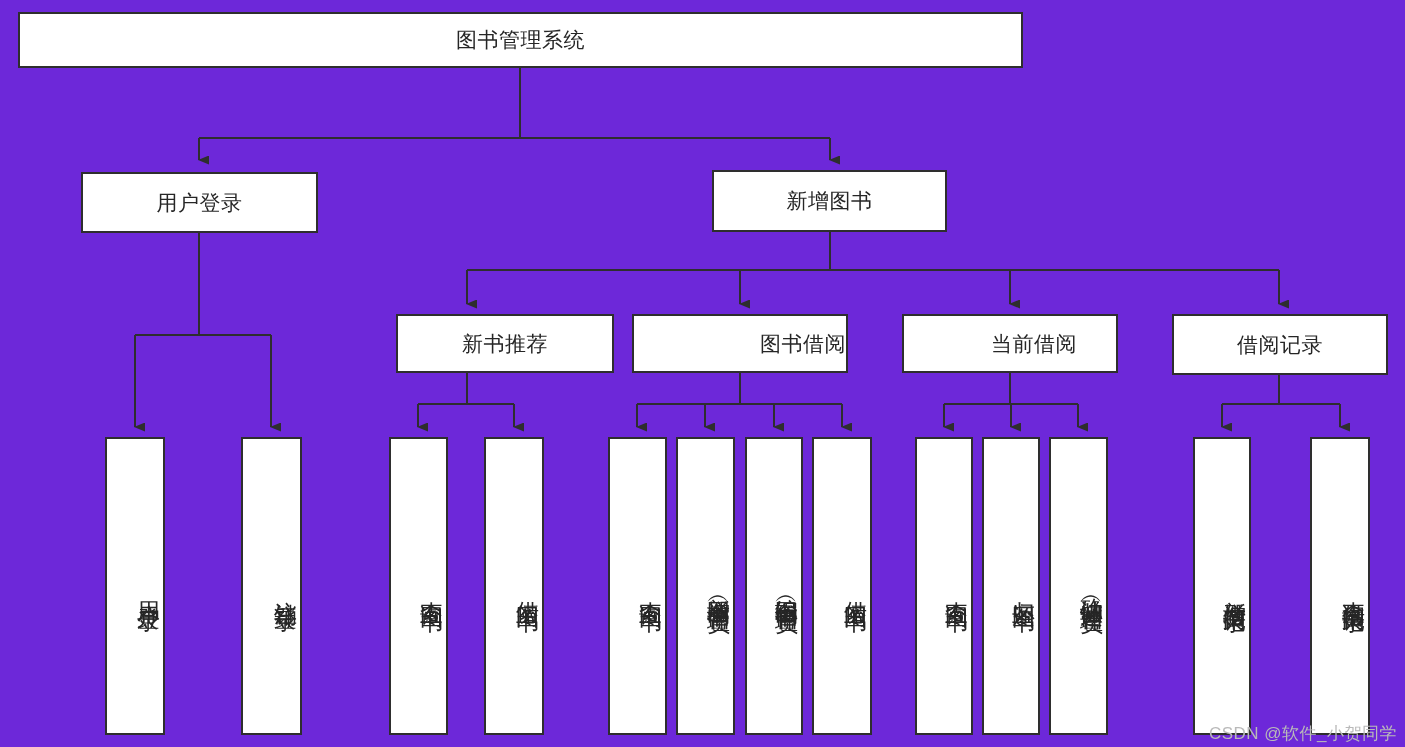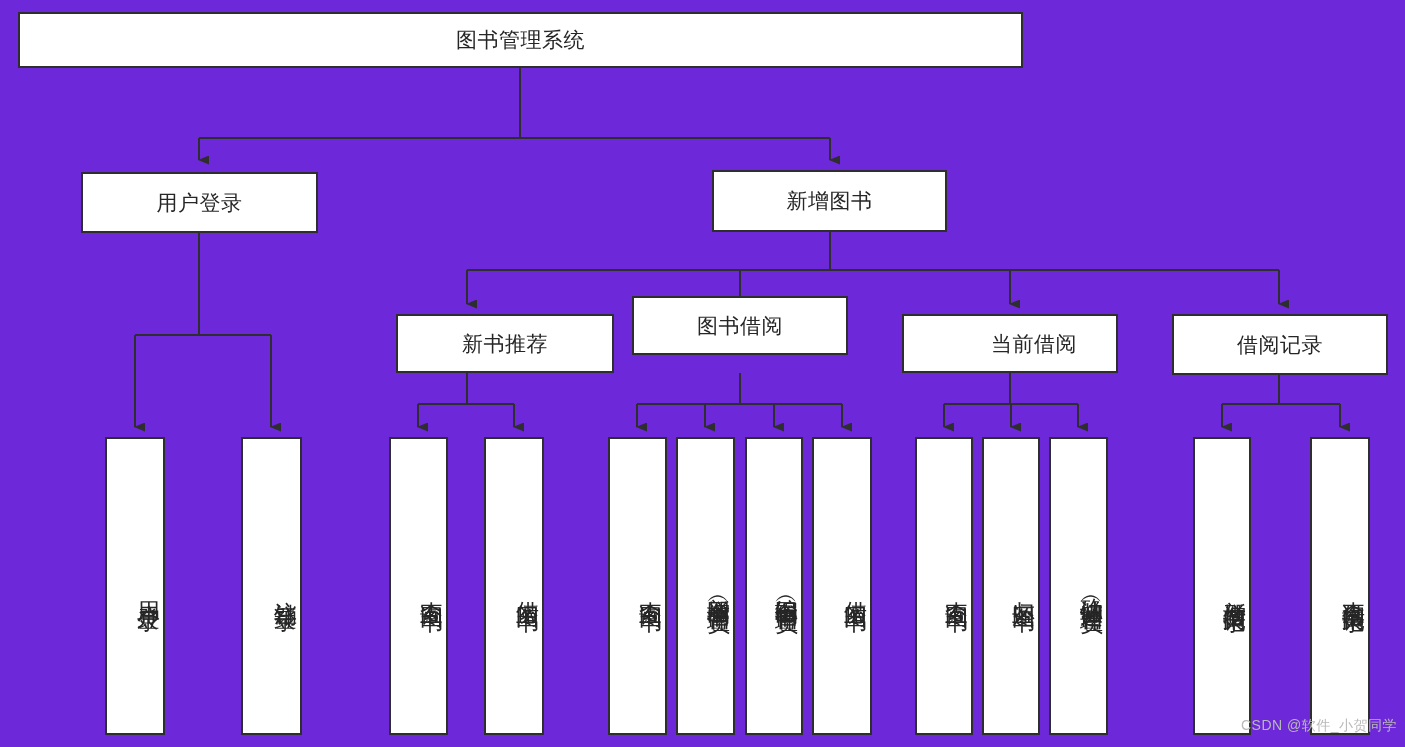--- a/index.html
+++ b/index.html
@@ -55,22 +55,22 @@
   .node-box.vertical.tall-text {
     letter-spacing: 2px;
   }
   .node-label {
     display: block;
     white-space: pre-line;
   }
   #watermark {
     position: absolute;
     right: 8px;
-    bottom: 12px;
-    font-size: 14px;
+    bottom: 2px;
+    font-size: 17px;
     color: #b9b9b9;
     letter-spacing: 0.5px;
     user-select: none;
     pointer-events: none;
     white-space: nowrap;
   }
 </style>
 </head>
 <body>
 
@@ -151,21 +151,21 @@
   </div>
 
   <div class="node-box horizontal" style="left:712px; top:170px; width:235px; height:62px;">
     <span class="node-label">新增图书</span>
   </div>
 
   <div class="node-box horizontal" style="left:360px; top:314px; width:218px; height:59px;margin-left:36px;">
     <span class="node-label">新书推荐</span>
   </div>
 
-  <div class="node-box horizontal" style="left:632px; top:296px; width:216px; height:59px;">
+  <div class="node-box horizontal" style="left:632px; top:314px; width:216px; height:59px;justify-content:flex-end;">
     <span class="node-label">图书借阅</span>
   </div>
 
   <div class="node-box horizontal" style="left:902px; top:314px; width:216px; height:59px;padding-left:48px;">
     <span class="node-label">当前借阅</span>
   </div>
 
   <div class="node-box horizontal" style="left:1172px; top:314px; width:216px; height:61px;">
     <span class="node-label">借阅记录</span>
   </div>

